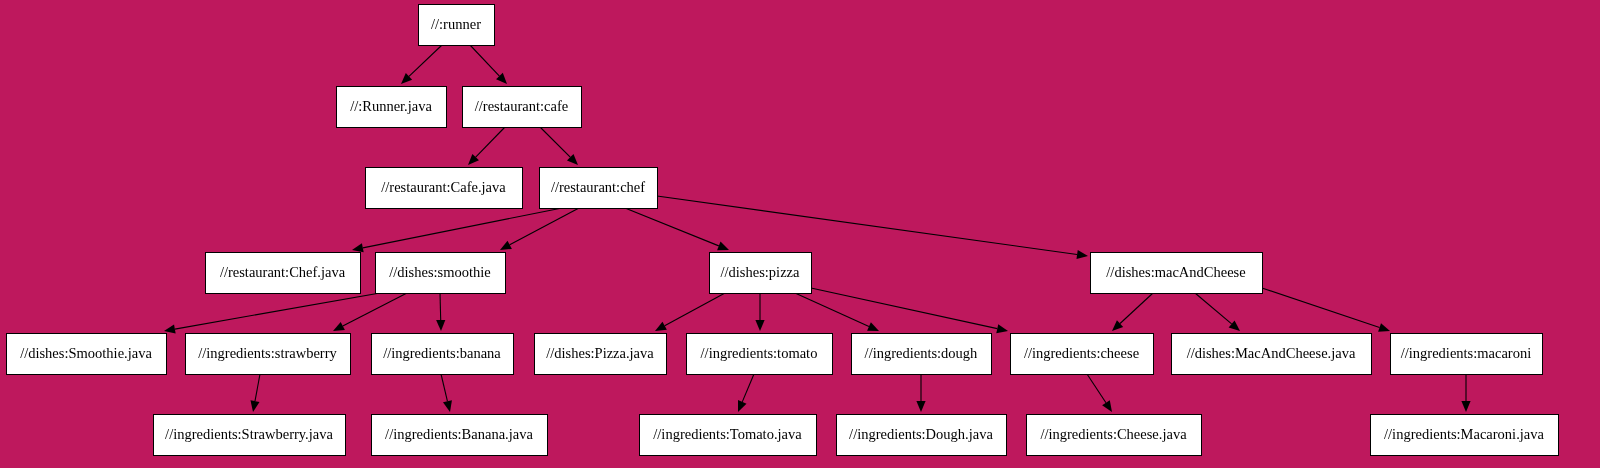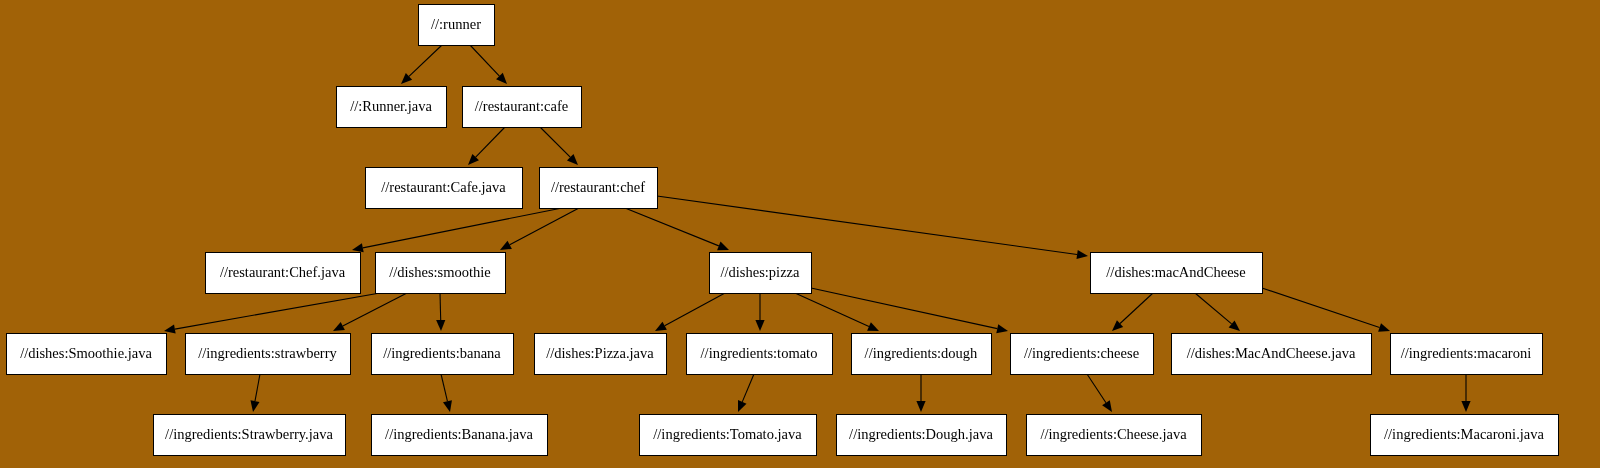--- a/index.html
+++ b/index.html
@@ -8,21 +8,21 @@
     padding: 0;
     background: #ffffff;
   }
   body {
     font-family: "Liberation Serif", "DejaVu Serif", serif;
   }
   #graph-root {
     position: relative;
     width: 1600px;
     height: 468px;
-    background: #a16207;
+    background: #be185d;
     overflow: hidden;
   }
   svg#graph-svg {
     position: absolute;
     left: 0;
     top: 0;
     width: 1600px;
     height: 468px;
     display: block;
   }

